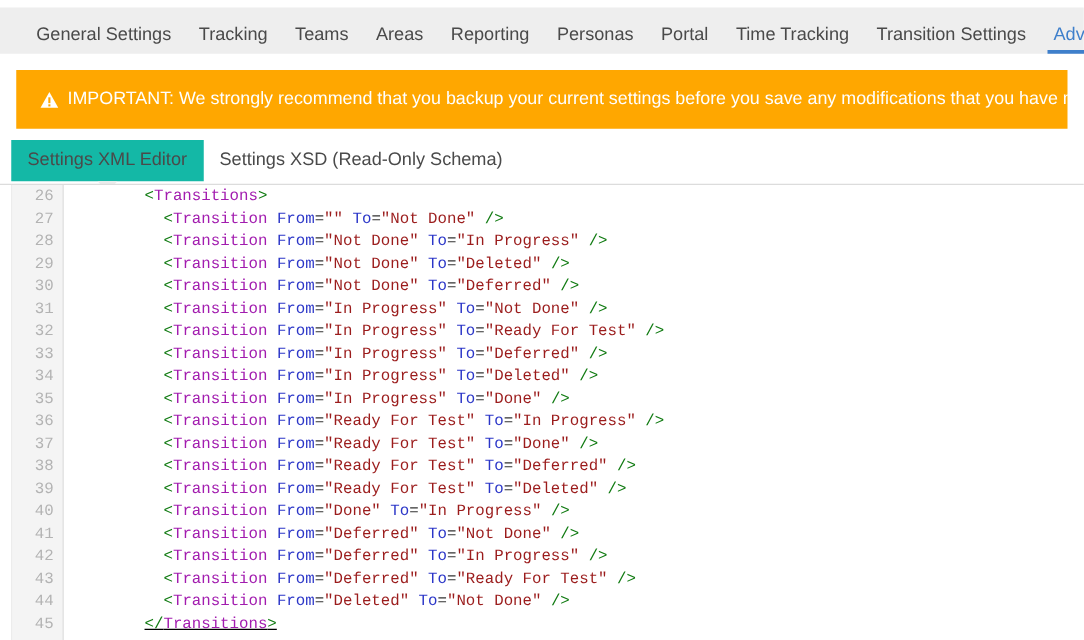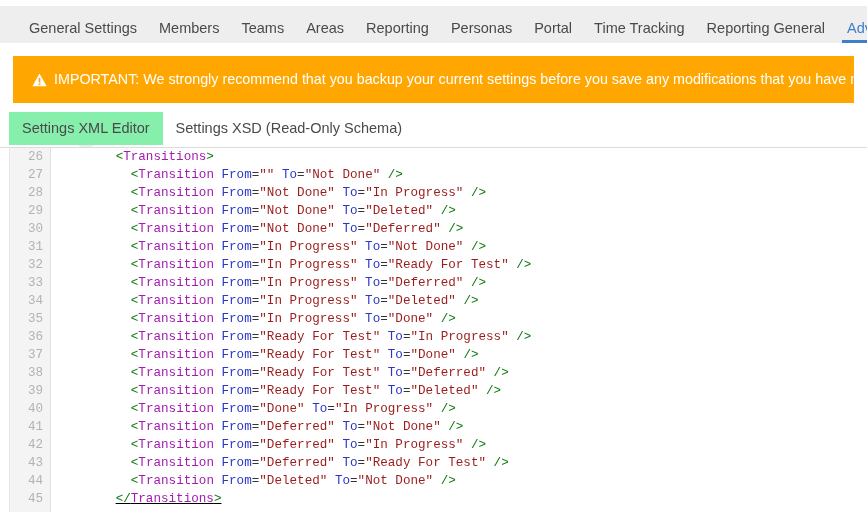--- a/index.html
+++ b/index.html
@@ -95,21 +95,21 @@
     position: relative;
     font-size: 14.5px;
     color: #4a4a4a;
     line-height: 1;
     padding: 9px 13px 10px 13px;
     white-space: nowrap;
     cursor: pointer;
   }
   .subtab:first-child { margin-left: 9px; }
   .subtab.active {
-    background: #86efac;
+    background: #14b8a6;
   }
   .subtab.active .caret {
     position: absolute;
     left: 50%;
     margin-left: -8px;
     bottom: -8px;
     width: 0;
     height: 0;
     border-left: 8px solid transparent;
     border-right: 8px solid transparent;
@@ -187,28 +187,28 @@
   .tok-val    { color: #9b1c1c; }
   .tok-eq     { color: #333333; }
   .tok-plain  { color: #333333; }
 </style>
 </head>
 <body>
 
 <div class="topnav">
   <div class="topnav-list">
       <div class="topnav-item"><span>General Settings</span></div>
-      <div class="topnav-item"><span>Members</span></div>
+      <div class="topnav-item"><span>Tracking</span></div>
       <div class="topnav-item"><span>Teams</span></div>
       <div class="topnav-item"><span>Areas</span></div>
       <div class="topnav-item"><span>Reporting</span></div>
       <div class="topnav-item"><span>Personas</span></div>
       <div class="topnav-item"><span>Portal</span></div>
       <div class="topnav-item"><span>Time Tracking</span></div>
-      <div class="topnav-item"><span>Reporting General</span></div>
+      <div class="topnav-item"><span>Transition Settings</span></div>
       <div class="topnav-item active"><span>Advanced Settings</span></div>
     </div>
 </div>
 
 <div class="banner">
   <svg class="warn-icon" viewBox="0 0 16 15">
     <path d="M8 0.6 L15.6 14.2 L0.4 14.2 Z" fill="#ffffff"></path>
     <rect x="7.1" y="5.2" width="1.8" height="5.0" fill="#ffa700"></rect>
     <rect x="7.1" y="11.2" width="1.8" height="1.8" fill="#ffa700"></rect>
   </svg>

